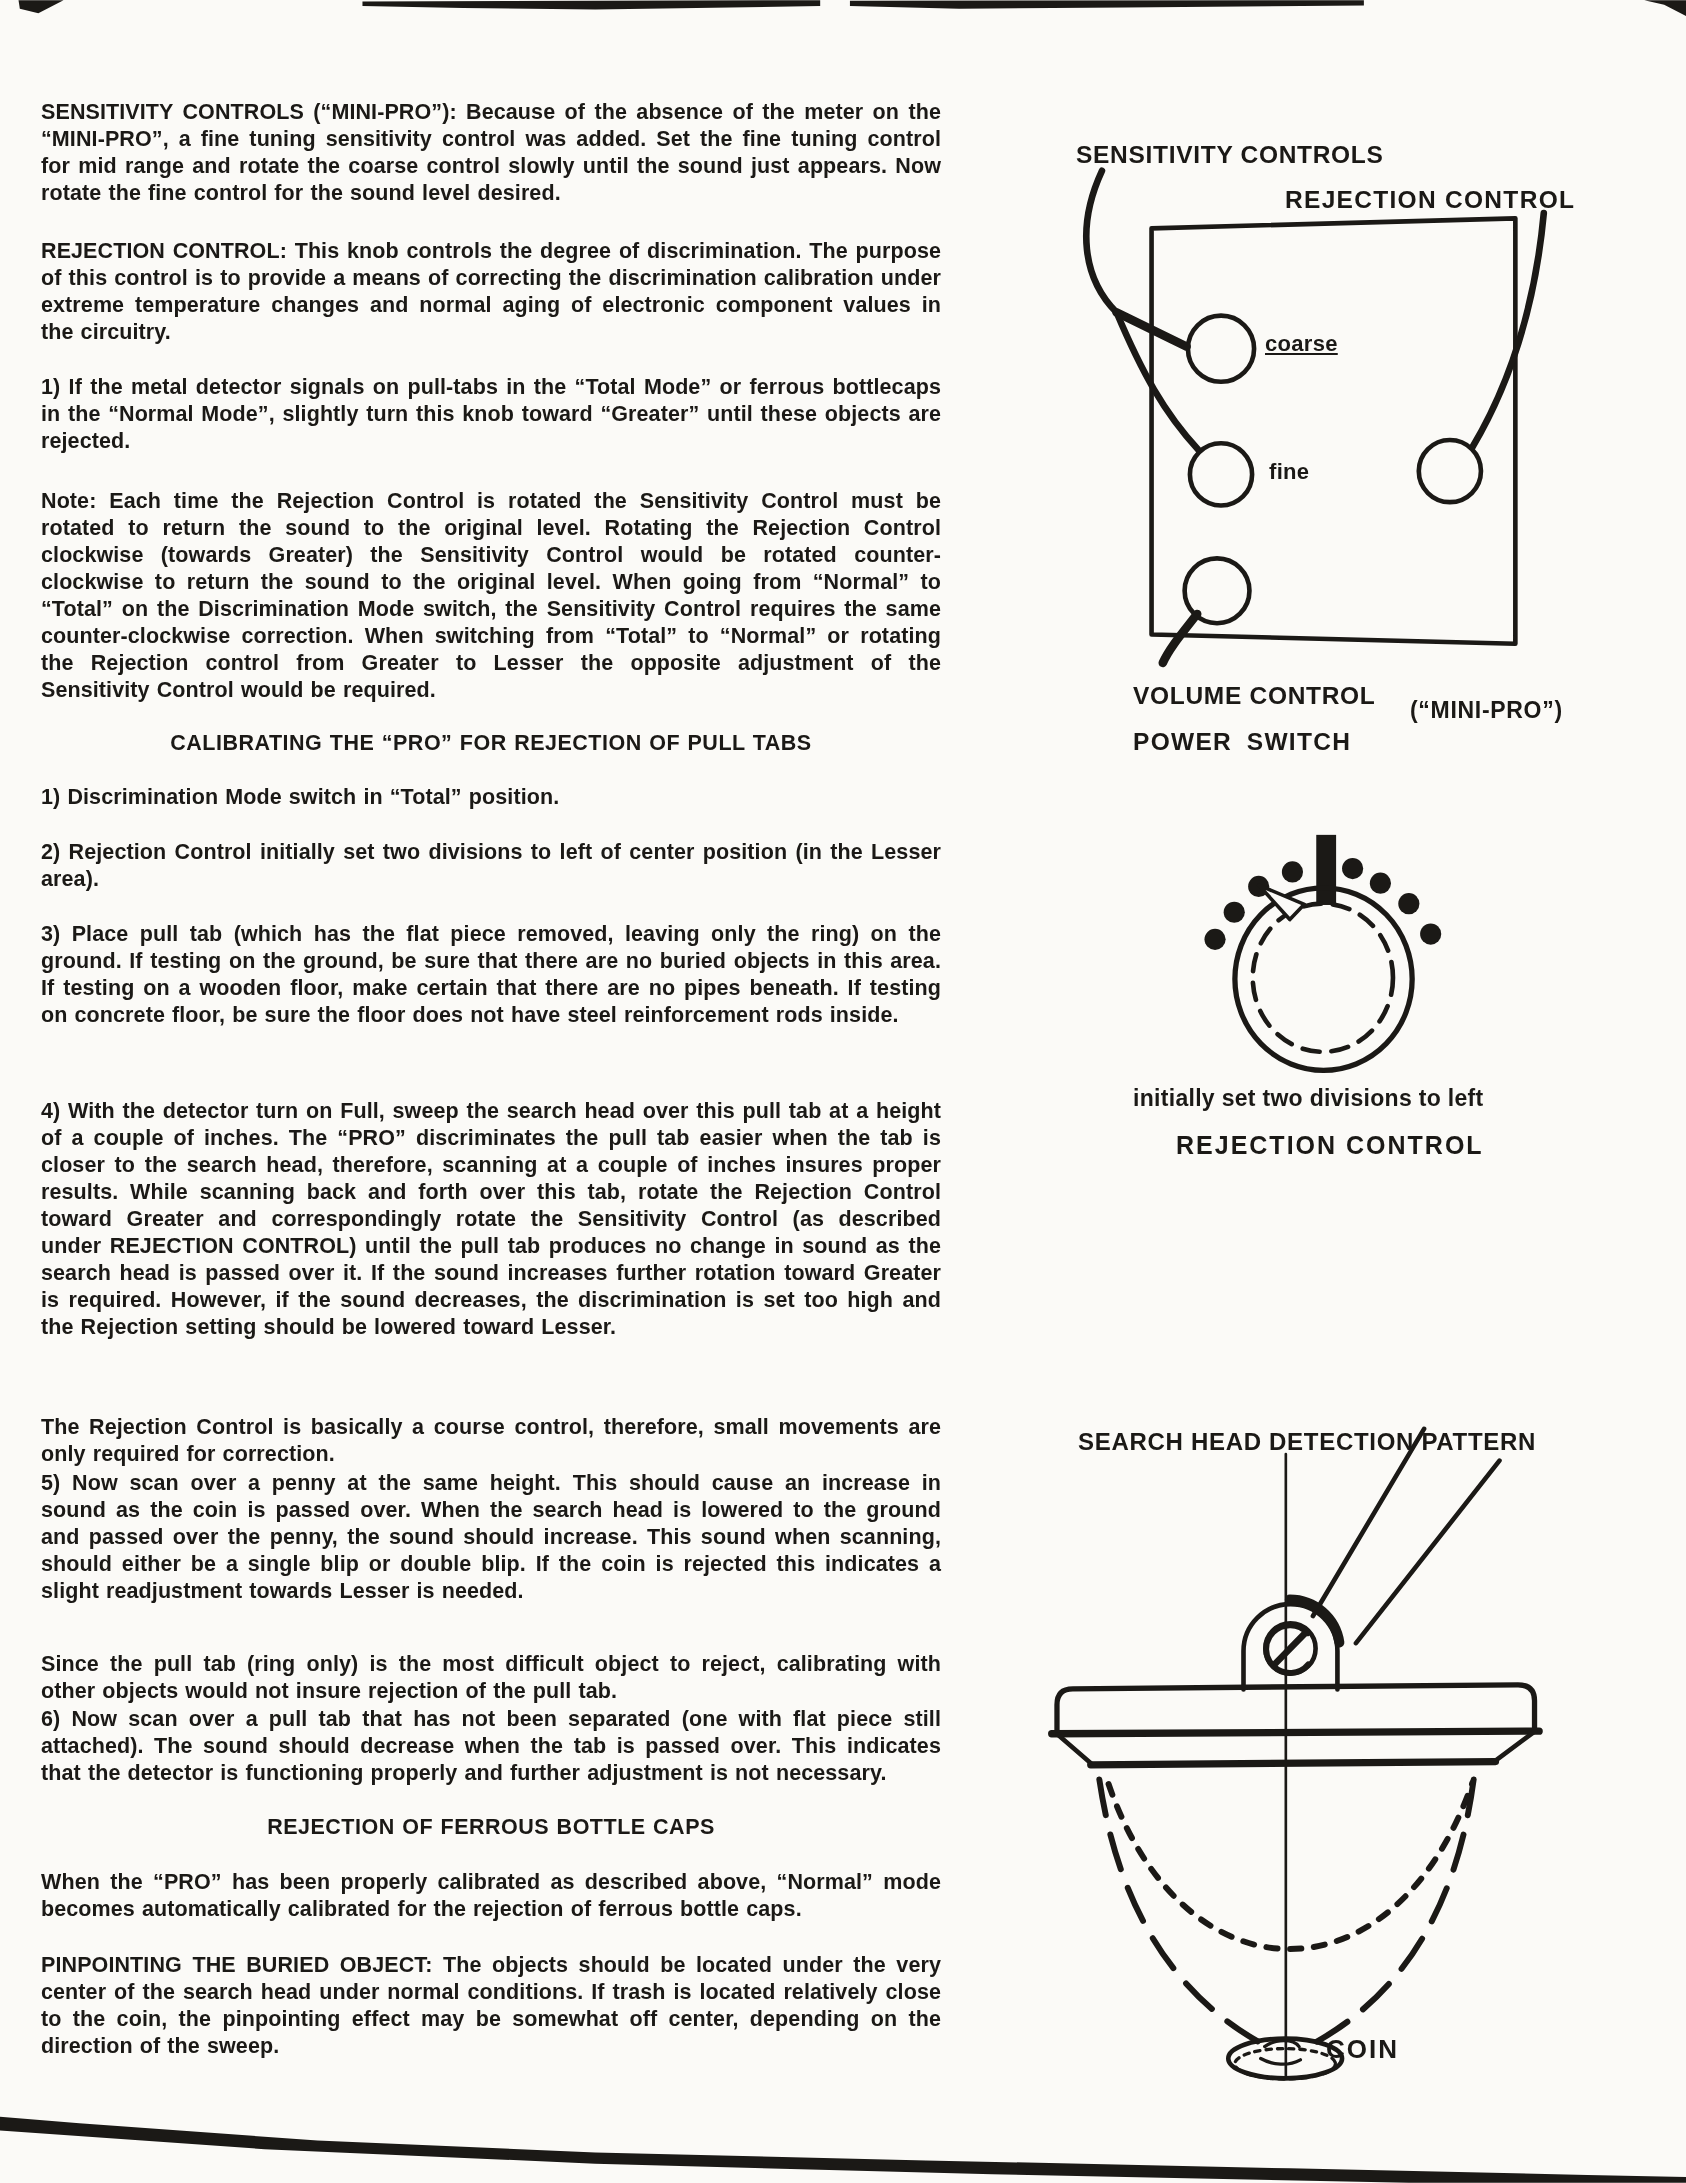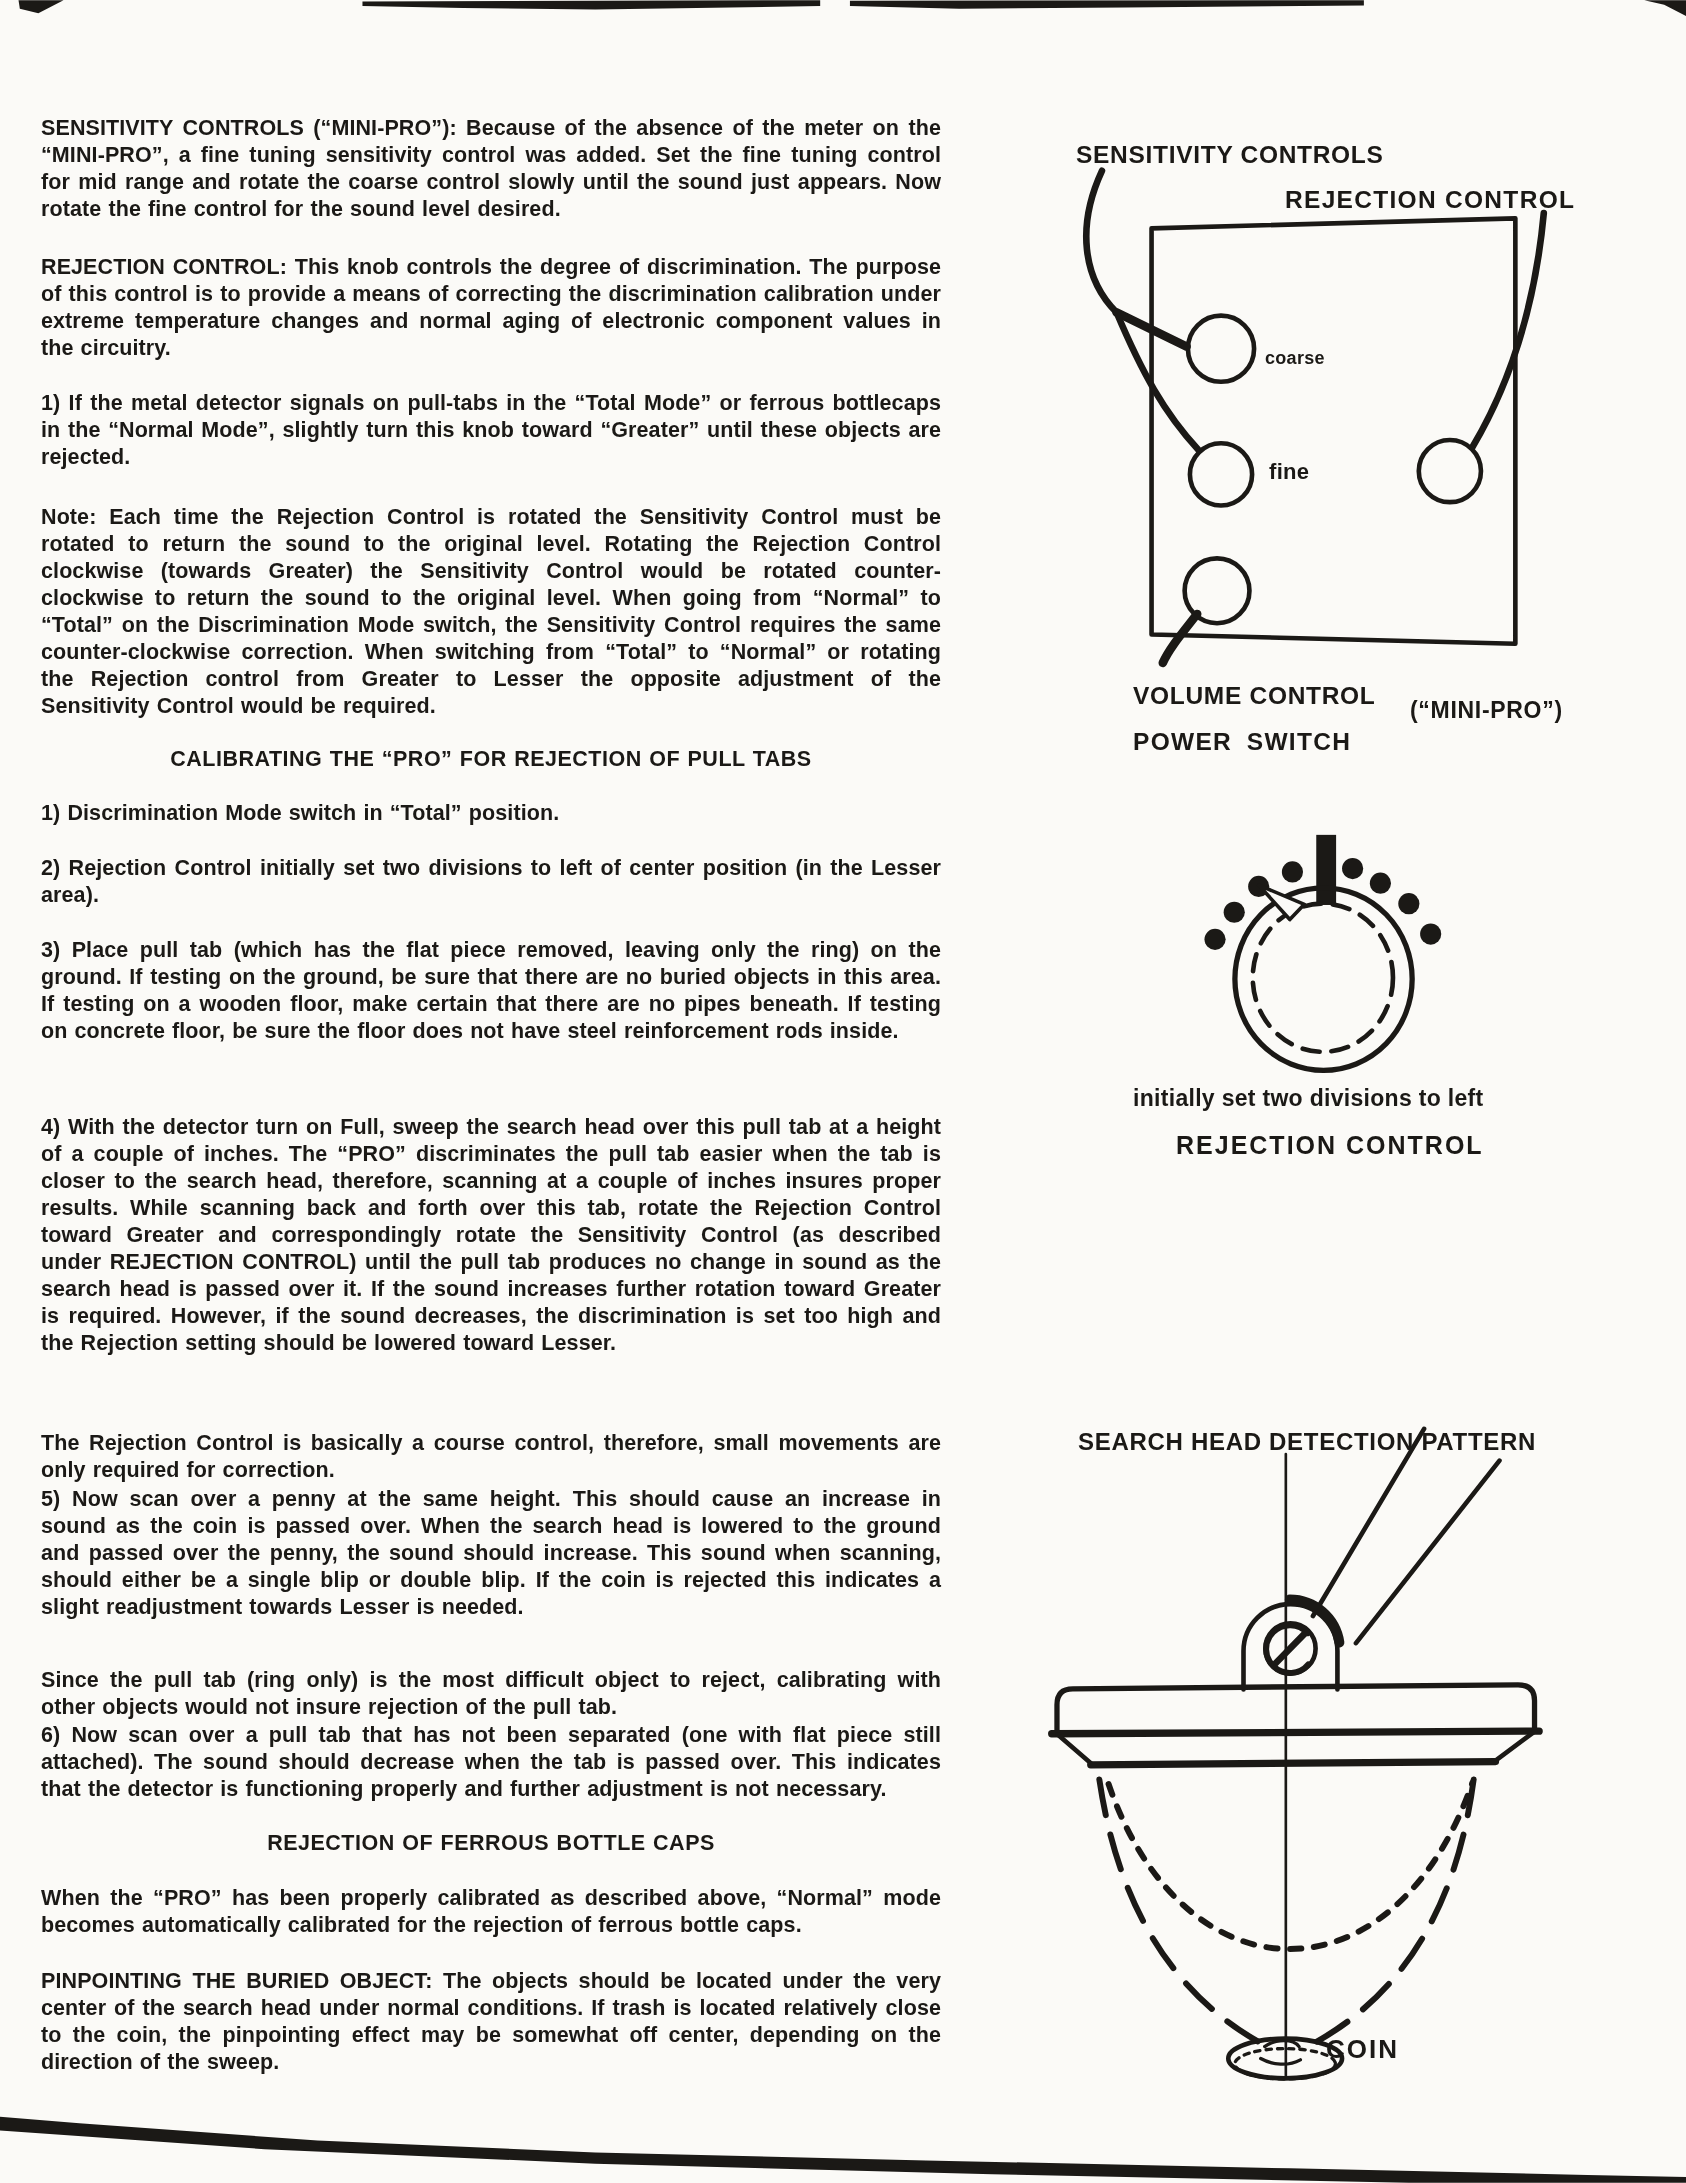--- a/index.html
+++ b/index.html
@@ -6,33 +6,33 @@
   body{
     width:1686px;height:2183px;position:relative;overflow:hidden;
     background:#fbfaf7;
     font-family:"Liberation Sans","DejaVu Sans",sans-serif;
     color:#1b1916;
   }
   .blk{
     position:absolute;left:41px;width:900px;
     font-size:21.5px;line-height:27px;font-weight:700;
     letter-spacing:0.1px;word-spacing:1px;
-    text-align:justify;white-space:pre-line;margin-top:16px;
+    text-align:justify;white-space:pre-line;
   }
   .hd{text-align:center;letter-spacing:0.5px;}
   .b0{top:99px}.b1{top:238px}.b2{top:374px}.b3{top:488px}
   .b4{top:730px}.b5{top:784px}.b6{top:839px}.b7{top:921px}
   .b8{top:1098px}.b9{top:1414px}.b10{top:1470px}.b11{top:1651px}
   .b12{top:1706px}.b13{top:1814px}.b14{top:1869px}.b15{top:1952px}
   .lbl{
     position:absolute;font-weight:700;white-space:nowrap;
   }
   .lbl-sens{left:1076px;top:141px;font-size:24.5px;letter-spacing:0.7px;}
   .lbl-rejtop{left:1285px;top:186px;font-size:24.5px;letter-spacing:1.3px;}
-  .lbl-coarse{left:1265px;top:348px;font-size:18px;letter-spacing:0.3px;}
+  .lbl-coarse{left:1265px;top:331px;font-size:22px;letter-spacing:0.3px;text-decoration:underline;}
   .lbl-fine{left:1269px;top:459px;font-size:22px;letter-spacing:0.3px;}
   .lbl-vol{left:1133px;top:682px;font-size:24.5px;letter-spacing:0.7px;}
   .lbl-pow{left:1133px;top:728px;font-size:24.5px;letter-spacing:1.3px;word-spacing:6.6px;}
   .lbl-model{left:1410px;top:697px;font-size:23px;letter-spacing:0.7px;}
   .lbl-dialcap{left:1133px;top:1085px;font-size:23px;letter-spacing:0.3px;}
   .lbl-dialrej{left:1176px;top:1131px;font-size:25px;letter-spacing:2px;}
   .lbl-pattitle{left:1078px;top:1428px;font-size:24px;letter-spacing:0.7px;text-align:center;}
   .lbl-coin{left:1326px;top:2034px;font-size:26px;letter-spacing:2px;}
   svg.overlay{position:absolute;left:0;top:0;}
   svg .ln{stroke:#1b1916;fill:none;stroke-linecap:round;stroke-linejoin:round;}

